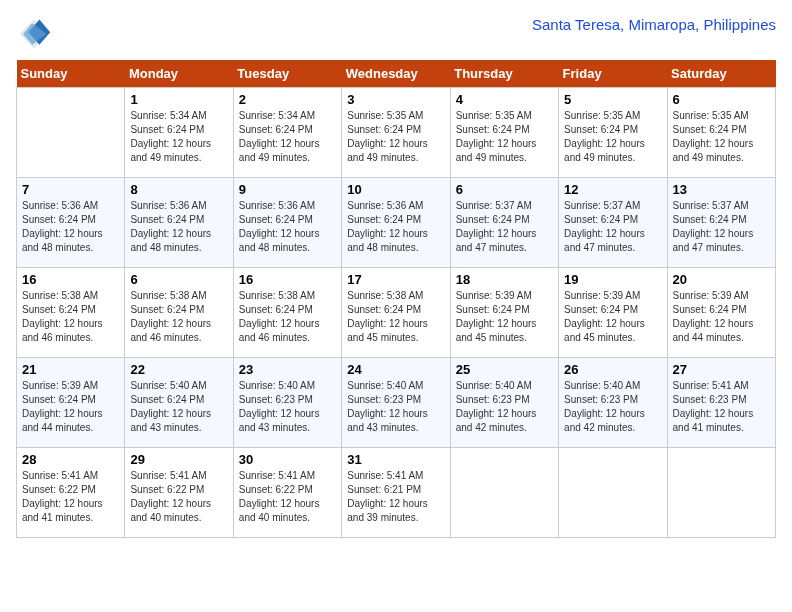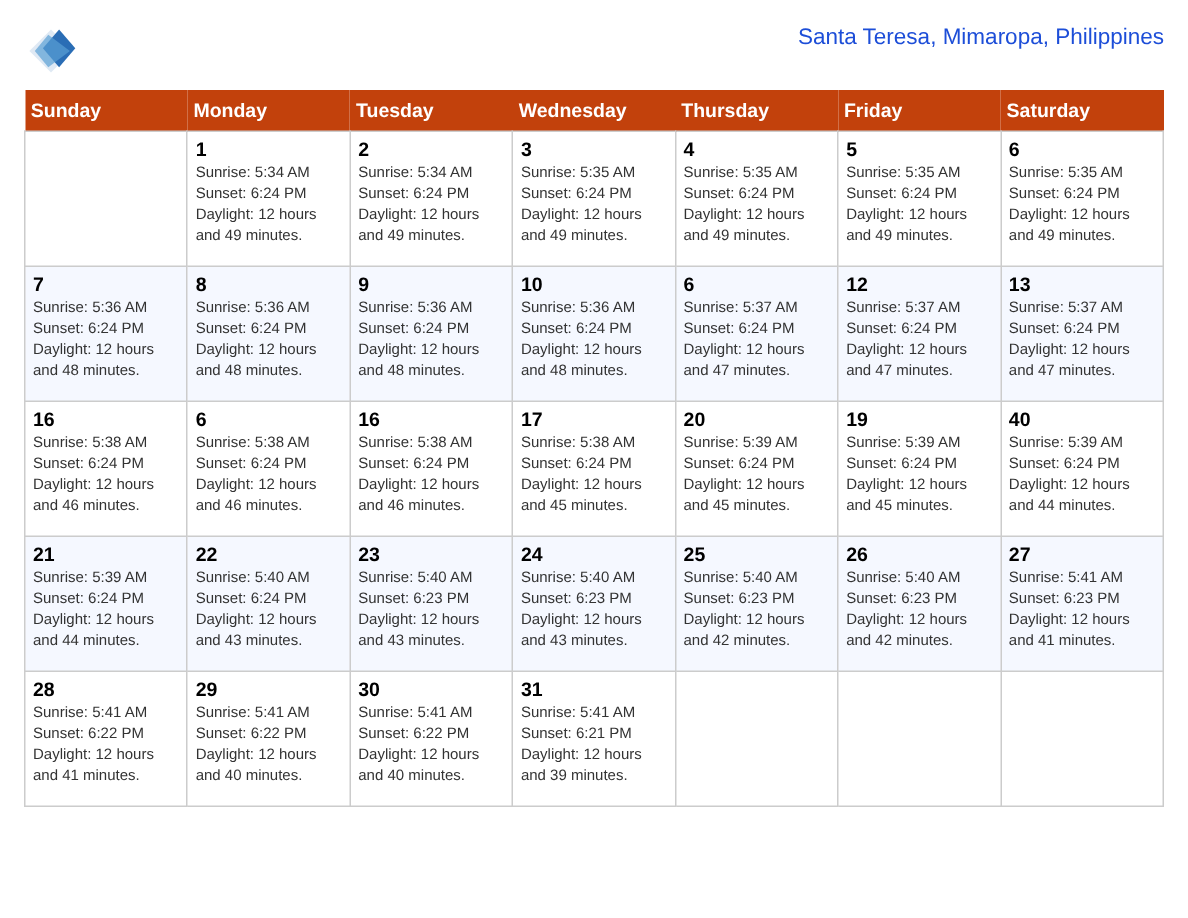--- a/index.html
+++ b/index.html
@@ -236,35 +236,35 @@
 and 46 minutes.</div>
         </td>
         <td>
           <span class="day-number">17</span>
           <div class="cell-info" style="white-space: pre-line;">Sunrise: 5:38 AM
 Sunset: 6:24 PM
 Daylight: 12 hours
 and 45 minutes.</div>
         </td>
         <td>
-          <span class="day-number">20</span>
+          <span class="day-number">18</span>
           <div class="cell-info" style="white-space: pre-line;">Sunrise: 5:39 AM
 Sunset: 6:24 PM
 Daylight: 12 hours
 and 45 minutes.</div>
         </td>
         <td>
           <span class="day-number">19</span>
           <div class="cell-info" style="white-space: pre-line;">Sunrise: 5:39 AM
 Sunset: 6:24 PM
 Daylight: 12 hours
 and 45 minutes.</div>
         </td>
         <td>
-          <span class="day-number">40</span>
+          <span class="day-number">20</span>
           <div class="cell-info" style="white-space: pre-line;">Sunrise: 5:39 AM
 Sunset: 6:24 PM
 Daylight: 12 hours
 and 44 minutes.</div>
         </td>
       </tr>
       <tr>
         <td>
           <span class="day-number">21</span>
           <div class="cell-info" style="white-space: pre-line;">Sunrise: 5:39 AM

